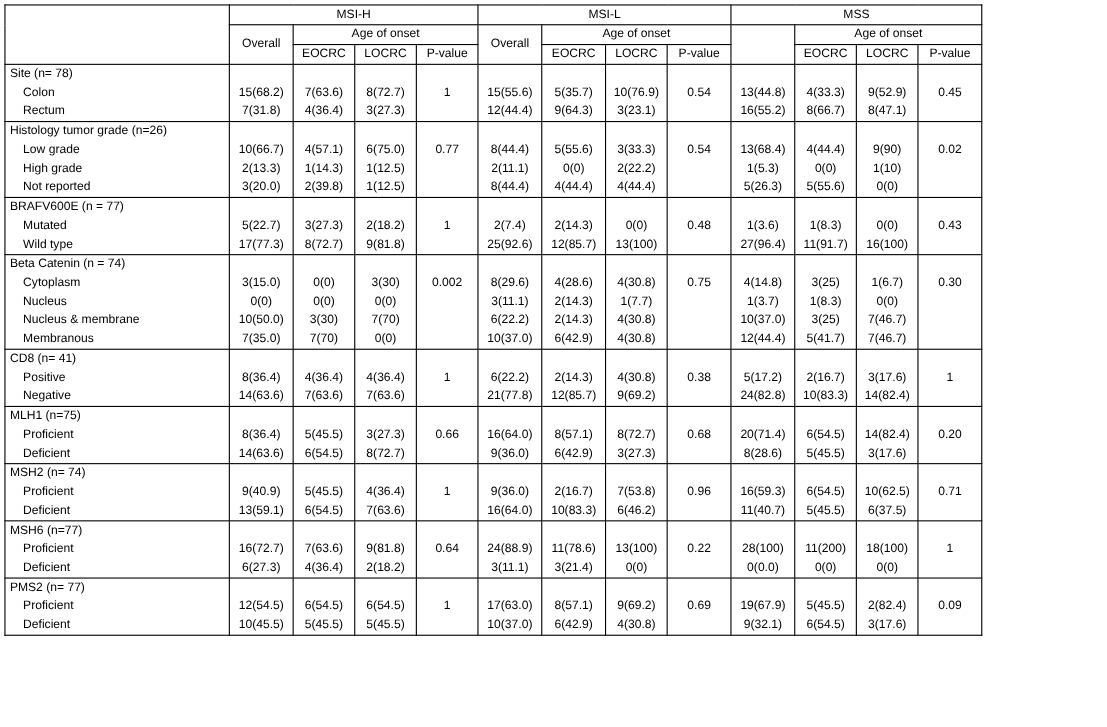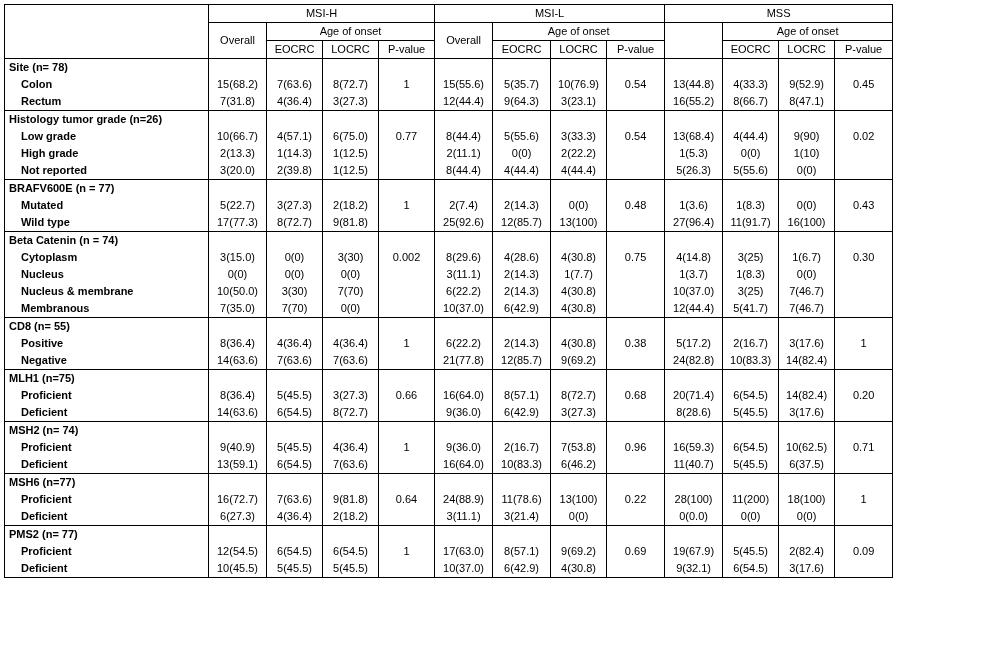--- a/index.html
+++ b/index.html
@@ -51,26 +51,25 @@
     display: block;
   }
   .stack div {
     height: 17px;
     line-height: 17px;
     text-align: center;
   }
   .stack div.lefttxt {
     text-align: left;
     padding-left: 16px;
-    font-weight: bold;
   }
   .stack div.boldtxt {
     text-align: left;
     padding-left: 4px;
-    font-weight: bold;
+    font-weight: normal;
   }
   td.block {
     vertical-align: top;
     padding: 0;
   }
 </style>
 </head>
 <body>
 
 <div id="sheet">
@@ -525,21 +524,21 @@
               <div>0.30</div>
               <div>&nbsp;</div>
               <div>&nbsp;</div>
               <div>&nbsp;</div>
             </div>
           </td>
         </tr>
         <tr>
           <td class="block">
             <div class="stack">
-              <div class="boldtxt">CD8 (n= 55)</div>
+              <div class="boldtxt">CD8 (n= 41)</div>
               <div class="lefttxt">Positive</div>
               <div class="lefttxt">Negative</div>
             </div>
           </td>
           <td class="block">
             <div class="stack">
               <div>&nbsp;</div>
               <div>8(36.4)</div>
               <div>14(63.6)</div>
             </div>

